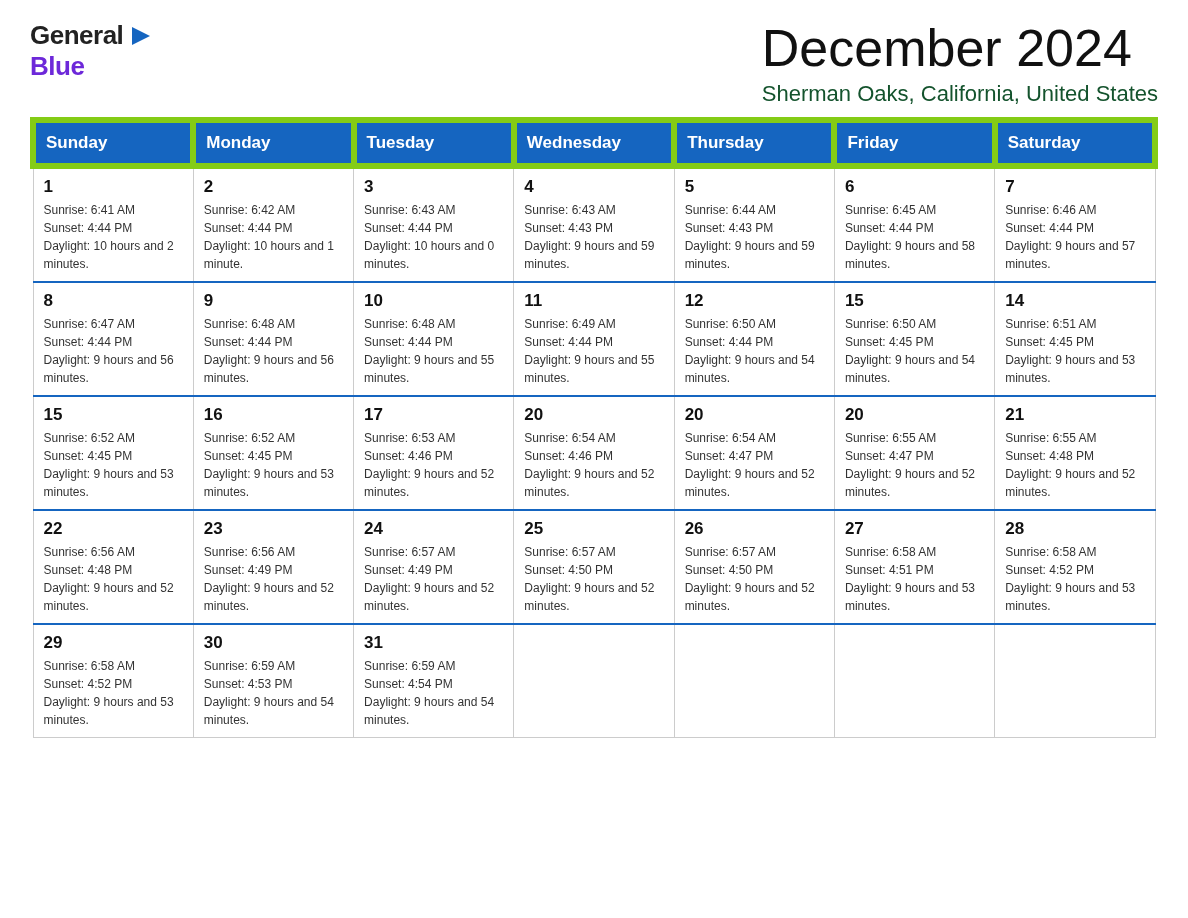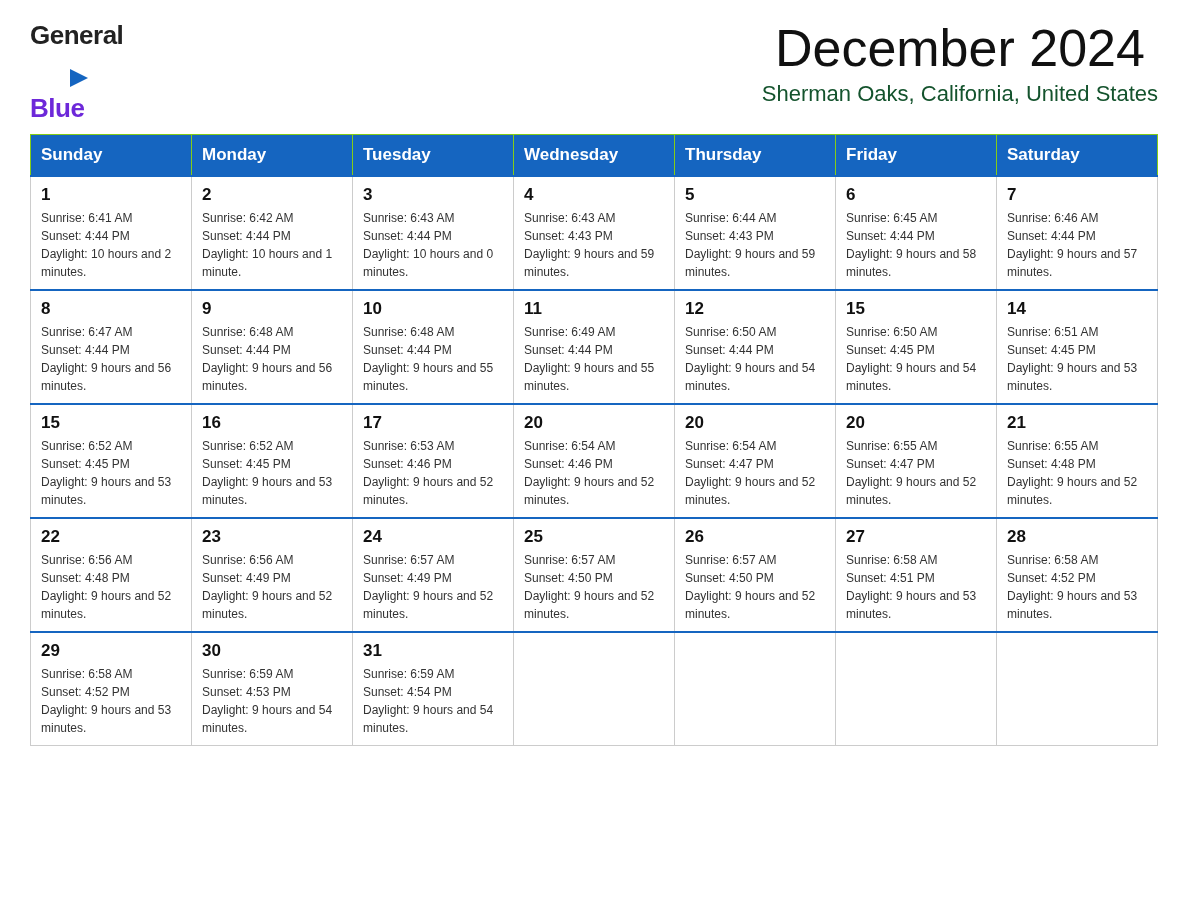--- a/index.html
+++ b/index.html
@@ -31,21 +31,21 @@
     .logo-blue {
       font-size: 26px;
       font-weight: bold;
       color: #6d28d9;
       letter-spacing: -0.5px;
       display: flex;
       align-items: center;
       gap: 4px;
     }
     .title-section {
-      text-align: center;
+      text-align: left;
       margin-left: 33px;
     }
     .month-title {
       font-size: 52px;
       font-weight: 300;
       color: #111;
       line-height: 1.1;
     }
     .location {
       font-size: 22px;
@@ -58,21 +58,21 @@
       border-collapse: collapse;
       margin-top: 8px;
     }
     .calendar thead th {
       background-color: #1565c0;
       color: #fff;
       font-size: 17px;
       font-weight: 600;
       padding: 10px 10px;
       text-align: left;
-      border: 1px solid #84cc16;
+      border: 6px solid #84cc16;
     }
     .calendar tbody td {
       vertical-align: top;
       border: 1px solid #ccc;
       border-top: 2px solid #1565c0;
       padding: 8px 10px;
       width: 14.28%;
       min-height: 110px;
     }
     .day-number {
@@ -85,21 +85,21 @@
       font-size: 12px;
       color: #333;
       line-height: 1.5;
     }
   </style>
 </head>
 <body>
 
 <div class="header">
   <div class="logo">
-    <div style="display:flex; align-items:center; gap:16px;flex-direction:column;">
+    <div style="display:flex; align-items:flex-end; gap:3px;">
       <span class="logo-general">General</span>
       <div style="display:inline-block; margin-left:4px;">
         <svg width="22" height="22" viewBox="0 0 22 22">
           <polygon points="2,2 20,11 2,20" fill="#1565c0"></polygon>
         </svg>
       </div>
     </div>
     <span class="logo-blue">Blue</span>
   </div>
   <div class="title-section">

